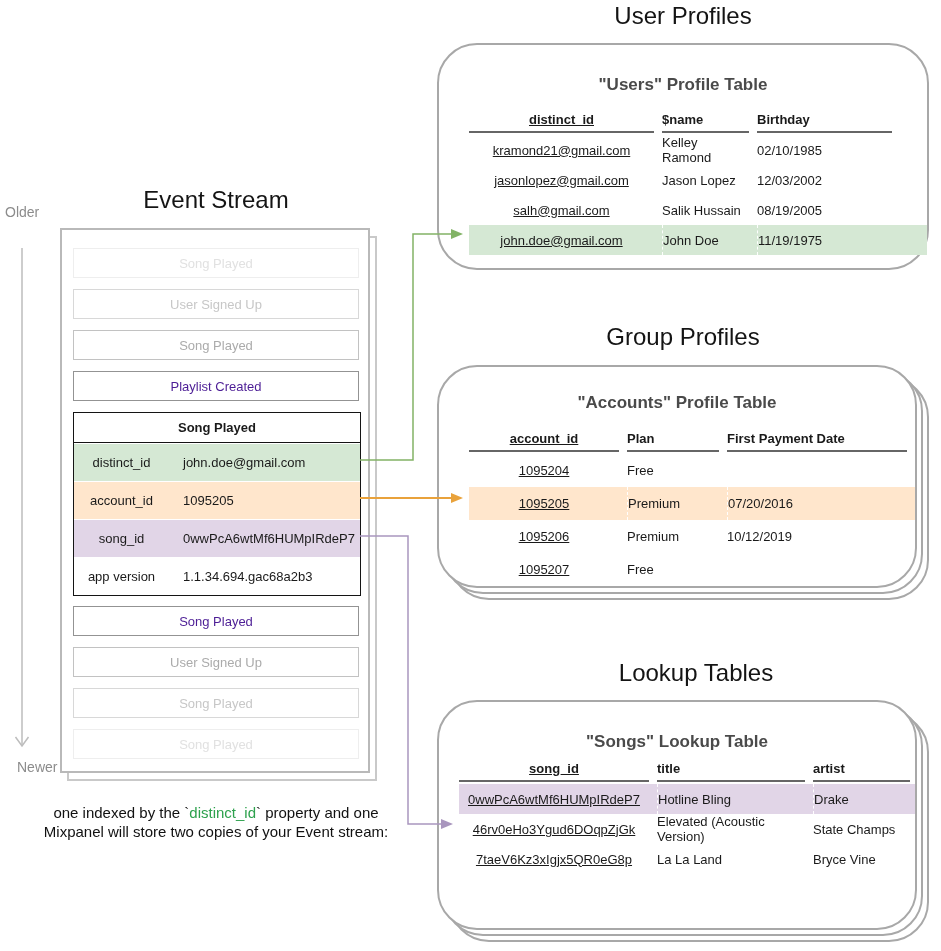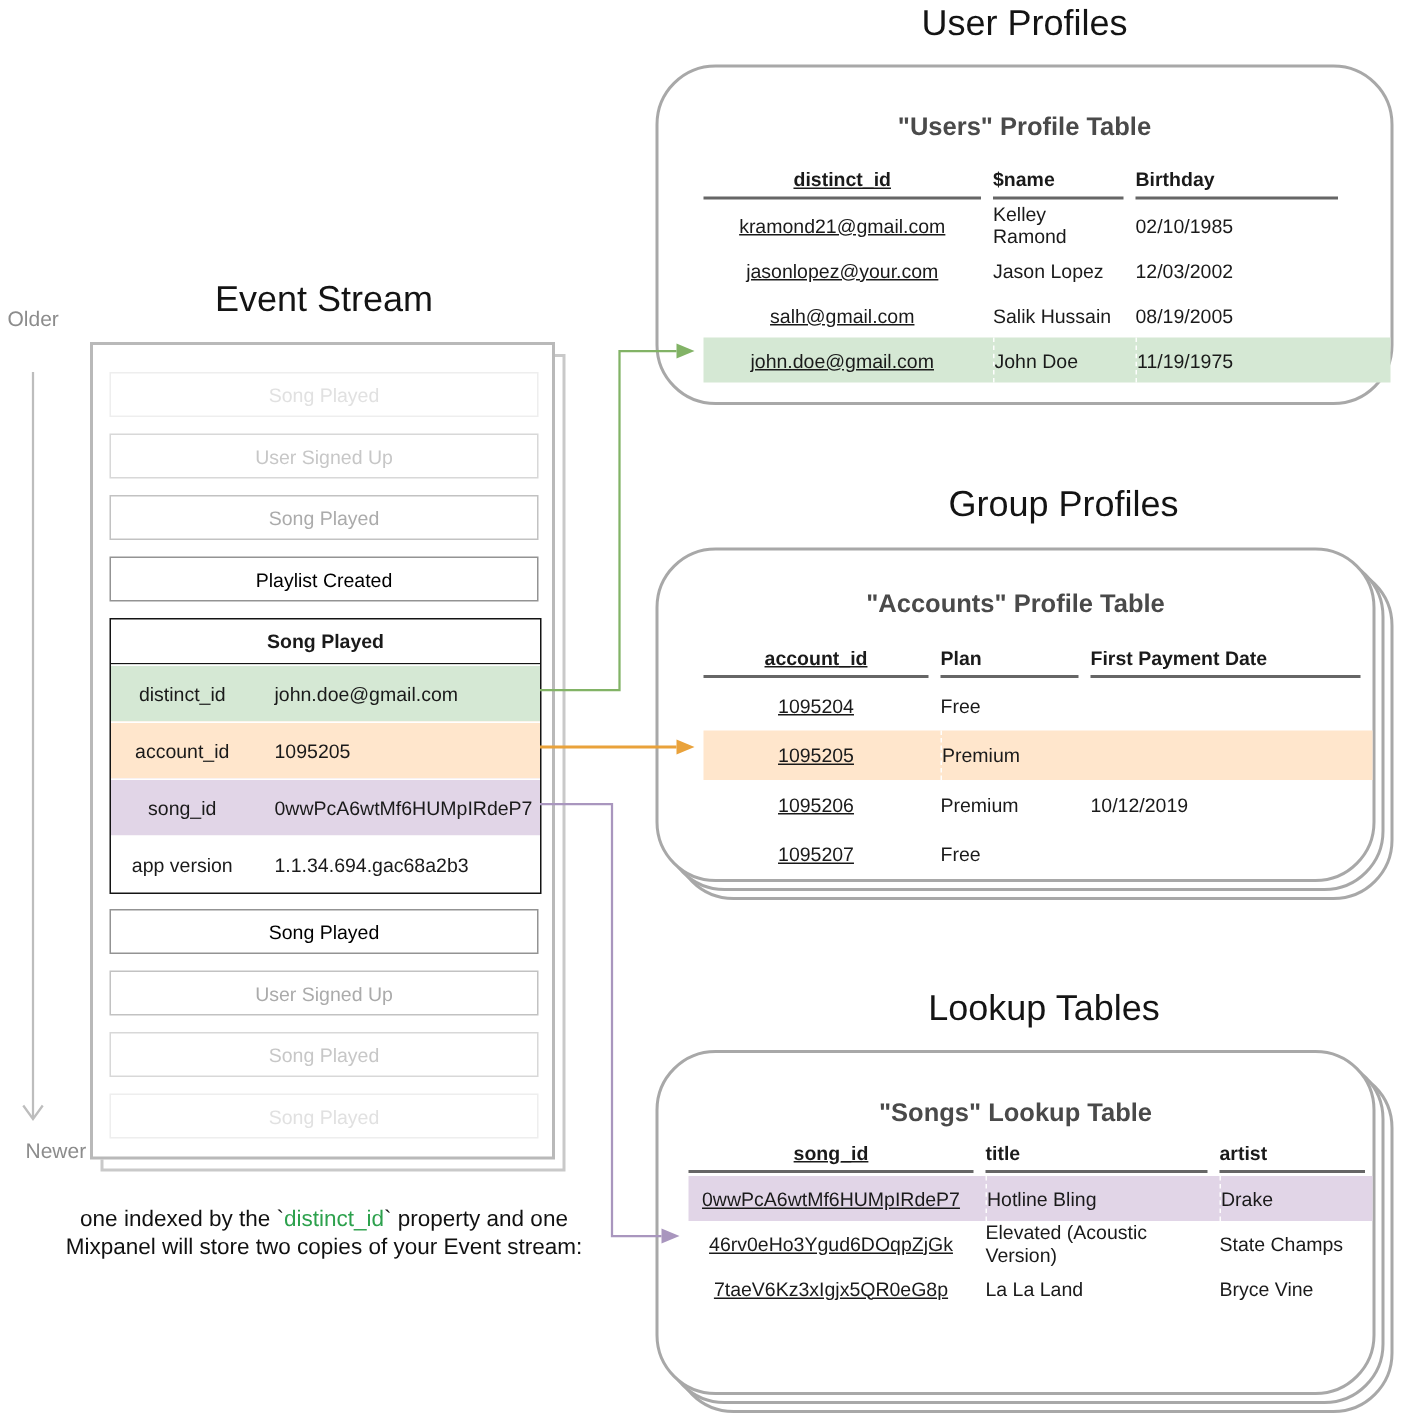--- a/index.html
+++ b/index.html
@@ -30,21 +30,21 @@
     position:absolute; left:60px; top:228px; width:310px; height:545px;
     background:#fff; border:2px solid #b9b9b9; z-index:1;
     padding:18px 11px 0 11px;
   }
   .event-box {
     width:286px; height:30px; margin:0 auto 11px auto;
     border:1px solid currentColor;
     display:flex; align-items:center; justify-content:center;
     font-size:13px; background:#fff;
   }
-  .fade-0 { color:#000000; border-color:#939393; }
+  .fade-0 { color:#4c1d95; border-color:#939393; }
   .fade-1 { color:#ababab; border-color:#c2c2c2; }
   .fade-2 { color:#c7c7c7; border-color:#d8d8d8; }
   .fade-3 { color:#e1e1e1; border-color:#eeeeee; }
 
   .expanded-event {
     width:288px; margin:0 auto 10px auto;
     border:1.5px solid #141414; background:#fff;
   }
   .expanded-title {
     height:30px; display:flex; align-items:center; justify-content:center;
@@ -124,21 +124,21 @@
   .head-purple  { fill:var(--purple-arrow); }
   .timeline-line { stroke:#bdbdbd; }
 </style>
 </head>
 <body>
 
 <div id="stage">
 
   <div class="section-title" style="left:216px; top:186px;">Event Stream</div>
   <div class="section-title" style="left:683px; top:2px;">User Profiles</div>
-  <div class="section-title" style="left:709px; top:323px;text-align:center;">Group Profiles</div>
+  <div class="section-title" style="left:683px; top:323px;text-align:center;">Group Profiles</div>
   <div class="section-title" style="left:696px; top:659px;">Lookup Tables</div>
 
   <div class="timeline-label" style="left:5px; top:204px;">Older</div>
   <div class="timeline-label" style="left:17px; top:759px;">Newer</div>
 
   <div class="stream-stack"></div>
   <div class="stream-box">
 
     <div class="event-box fade-3">
         <span>Song Played</span>
@@ -199,21 +199,21 @@
         <div class="cell c-center u">distinct_id</div>
         <div class="cell">$name</div>
         <div class="cell">Birthday</div>
       </div>
       <div class="trow">
         <div class="cell c-center u">kramond21@gmail.com</div>
         <div class="cell">Kelley Ramond</div>
         <div class="cell">02/10/1985</div>
       </div>
       <div class="trow">
-        <div class="cell c-center u">jasonlopez@your.com</div>
+        <div class="cell c-center u">jasonlopez@gmail.com</div>
         <div class="cell">Jason Lopez</div>
         <div class="cell">12/03/2002</div>
       </div>
       <div class="trow">
         <div class="cell c-center u">salh@gmail.com</div>
         <div class="cell">Salik Hussain</div>
         <div class="cell">08/19/2005</div>
       </div>
       <div class="trow hl-green">
         <div class="cell c-center u">john.doe@gmail.com</div>
@@ -234,20 +234,21 @@
         <div class="cell">First Payment Date</div>
       </div>
       <div class="trow">
         <div class="cell c-center u">1095204</div>
         <div class="cell">Free</div>
         <div class="cell"></div>
       </div>
       <div class="trow hl-orange">
         <div class="cell c-center u">1095205</div>
         <div class="cell">Premium</div>
+        <div class="cell">07/20/2016</div>
       </div>
       <div class="trow">
         <div class="cell c-center u">1095206</div>
         <div class="cell">Premium</div>
         <div class="cell">10/12/2019</div>
       </div>
       <div class="trow">
         <div class="cell c-center u">1095207</div>
         <div class="cell">Free</div>
         <div class="cell"></div>

